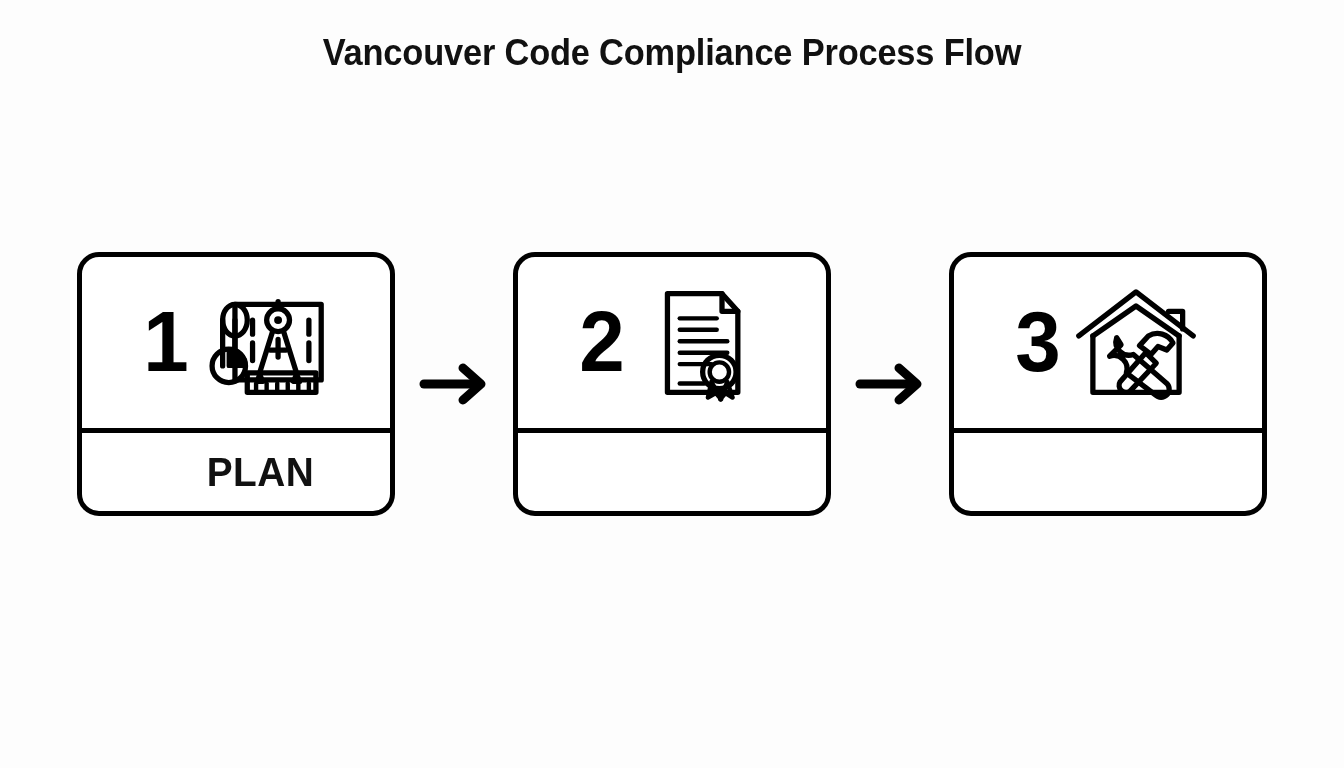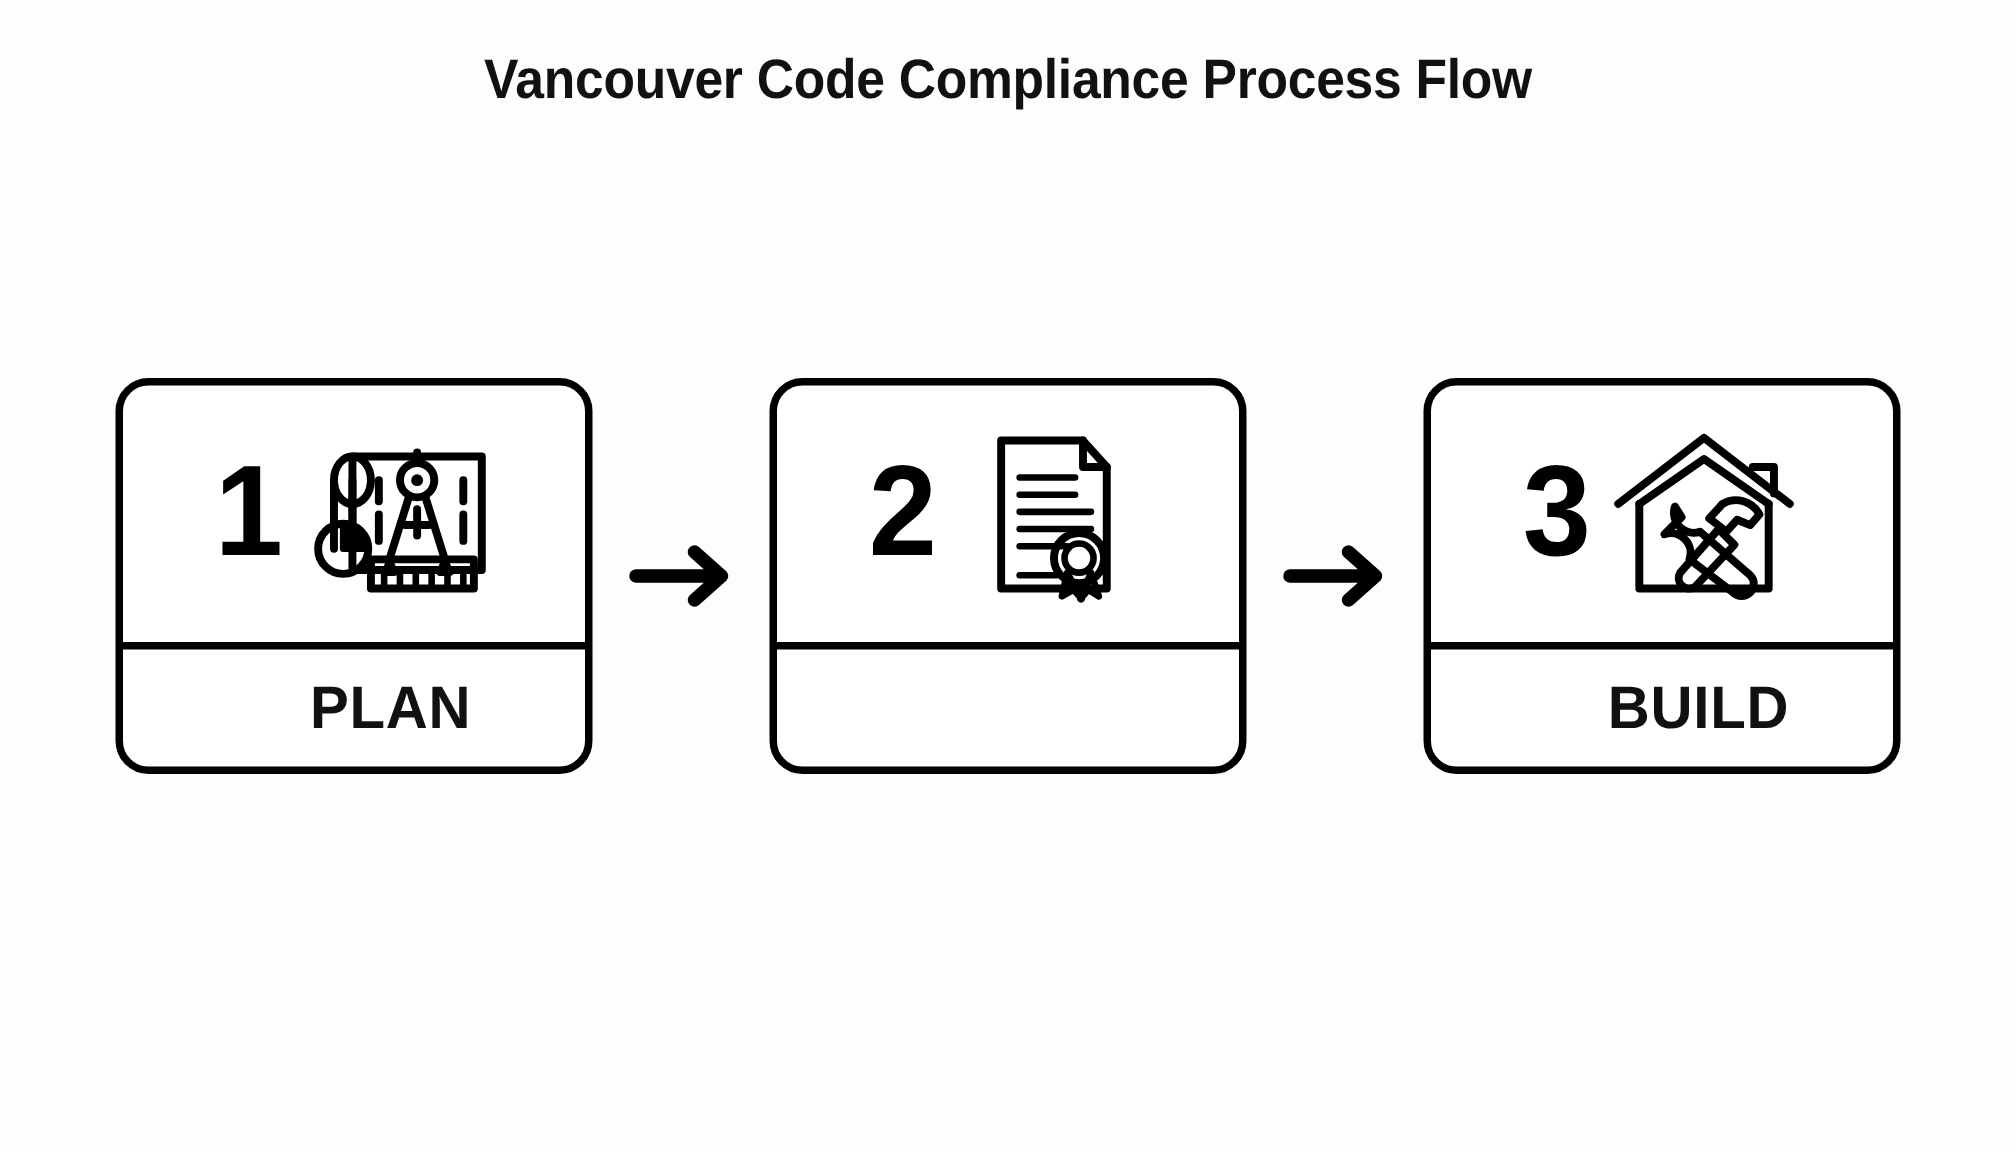--- a/index.html
+++ b/index.html
@@ -254,19 +254,16 @@
 
             <path d="M53 60 a15 15 0 0 0 19 19 L110 112 a9 9 0 0 1 -13 13 L64 100 a15 15 0 0 0 -19 -19 L58 68 Z" stroke-width="6"></path>
 
             <path d="M79 69 l10 -11 a20 20 0 0 1 28 8 l-7 8 l-10 -4 l-8 9 Z" stroke-width="6"></path>
 
             <path d="M86 77 L57 110 a8 8 0 0 0 11 11 L98 89 Z" stroke-width="6"></path>
           </svg>
         </span>
       </div>
       <div class="card-divider"></div>
-      <div class="card-bottom">
-        <span class="step-label">BUILD</span>
-      </div>
     </div>
 
   </div>
 </div>
 
 </body></html>

